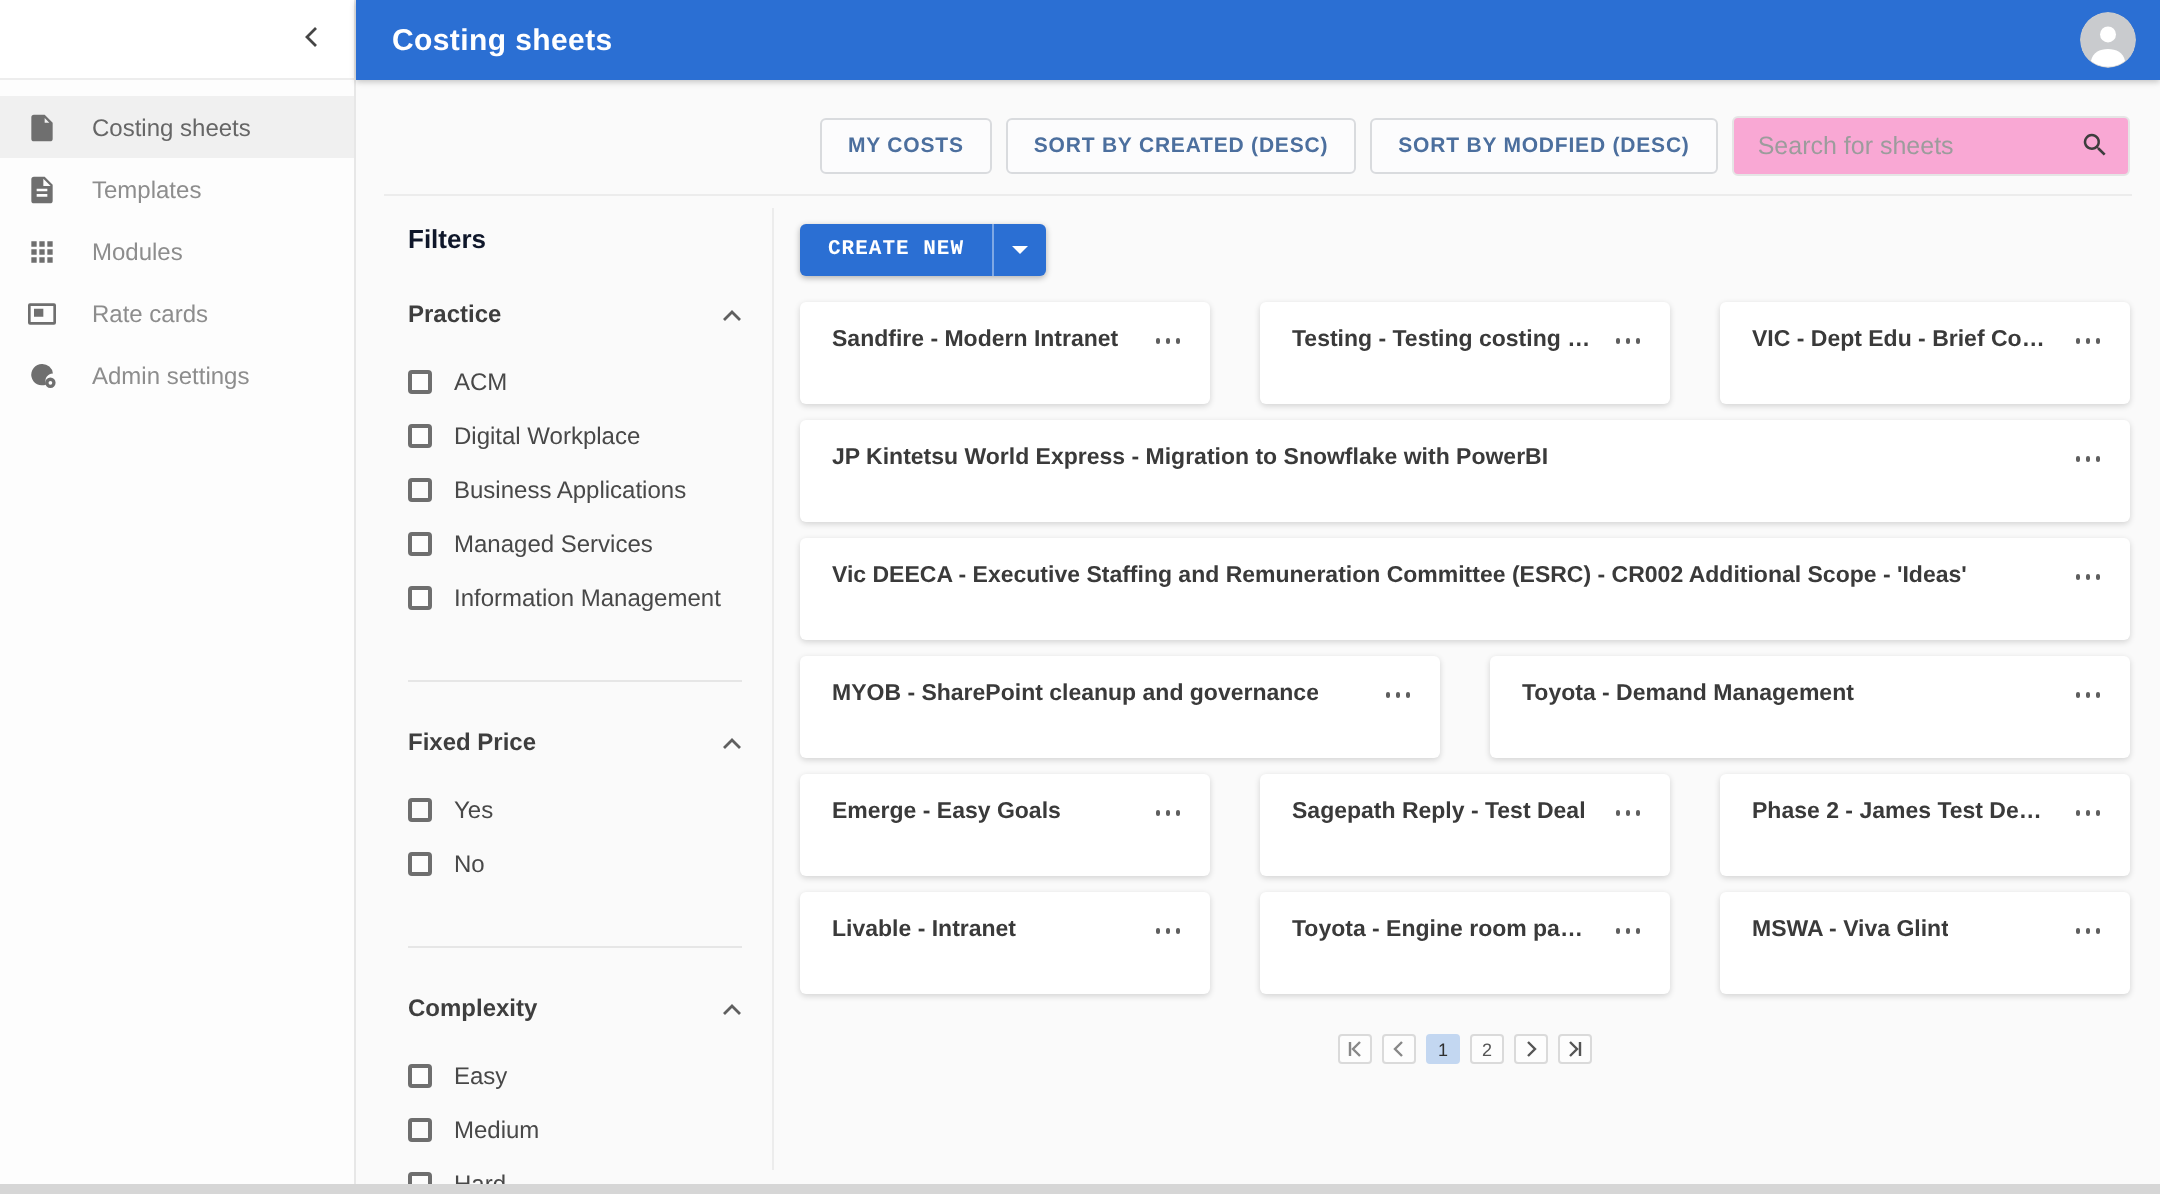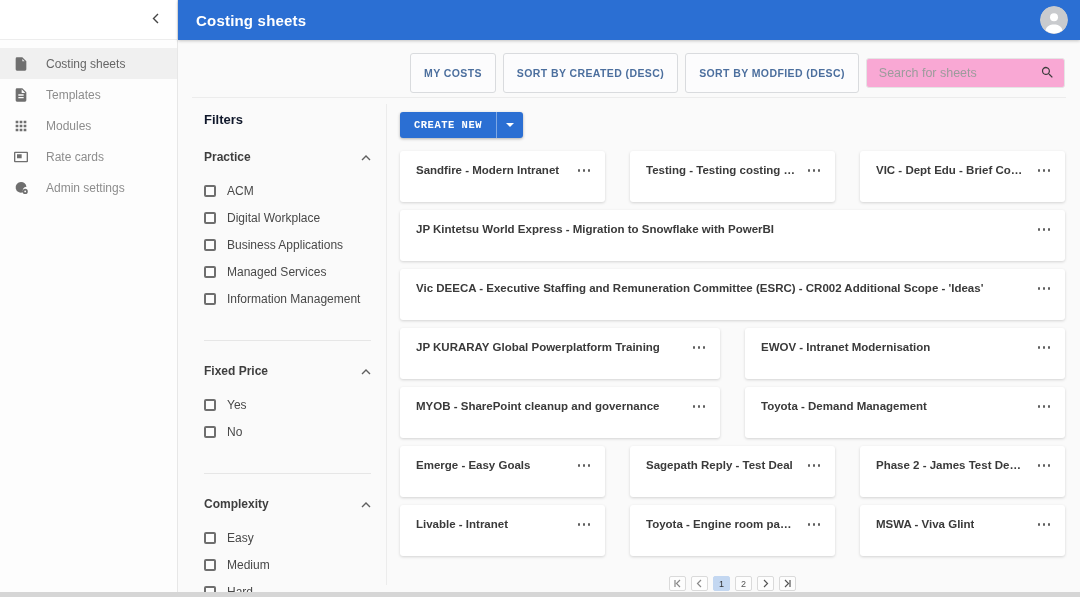--- a/index.html
+++ b/index.html
@@ -17,21 +17,21 @@
   .nav-icon svg { display:block; width:16px; height:16px; fill:currentColor; }
   .nav-label { font-size:12px; }
 
   
   .header { position:absolute; left:178px; right:0; top:0; height:40px; background:#2b6fd3; display:flex; align-items:center; box-shadow:0 1px 3px rgba(0,0,0,0.22); z-index:5; }
   .header-title { color:#fff; font-size:15px; font-weight:bold; margin-left:18px; letter-spacing:0.2px; }
   .avatar { position:absolute; right:12px; top:6px; width:28px; height:28px; border-radius:50%; overflow:hidden; cursor:pointer; border:none; padding:0; background:none; }
 
   
   .toolbar { position:absolute; left:400px; right:15px; top:57px; height:32px; display:flex; align-items:center; }
-  .toolbar-btn { height:40px; padding:0 13px; margin-right:7px; background:#fcfcfd; border:1px solid #d9dbde; border-radius:3px; color:#4c6f9e; font-weight:bold; font-size:10.5px; letter-spacing:0.4px; font-family:inherit; cursor:pointer; white-space:nowrap; }
+  .toolbar-btn { height:28px; padding:0 13px; margin-right:7px; background:#fcfcfd; border:1px solid #d9dbde; border-radius:3px; color:#4c6f9e; font-weight:bold; font-size:10.5px; letter-spacing:0.4px; font-family:inherit; cursor:pointer; white-space:nowrap; }
   .toolbar-btn:first-child { margin-left:10px; }
   .searchbox { margin-left:auto; position:relative; width:291px; height:30px; }
   .searchbox input { width:100%; height:100%; border:1px solid #e5e5e5; border-radius:3px; padding:0 36px 0 12px; font-size:12.5px; color:#333; background:#f9a8d4; font-family:inherit; outline:none; }
   .searchbox input::placeholder { color:#9c9c9c; }
   .search-icon { position:absolute; right:10px; top:7px; pointer-events:none; }
 
   .h-divider { position:absolute; left:192px; right:14px; top:97px; height:1px; background:#ececec; }
   .v-divider { position:absolute; left:386px; top:104px; bottom:12px; width:1px; background:#ececec; }
 
   
@@ -287,38 +287,20 @@
             <span class="card-title">Vic DEECA - Executive Staffing and Remuneration Committee (ESRC) - CR002 Additional Scope - 'Ideas'</span>
             <button class="card-menu">
               <span class="dot"></span>
               <span class="dot"></span>
               <span class="dot"></span>
             </button>
           </div>
         </div>
         <div class="card-row">
           <div class="card">
-            <span class="card-title">JP KURARAY Global Powerplatform Training</span>
-            <button class="card-menu">
-              <span class="dot"></span>
-              <span class="dot"></span>
-              <span class="dot"></span>
-            </button>
-          </div>
-          <div class="card">
-            <span class="card-title">EWOV - Intranet Modernisation</span>
-            <button class="card-menu">
-              <span class="dot"></span>
-              <span class="dot"></span>
-              <span class="dot"></span>
-            </button>
-          </div>
-        </div>
-        <div class="card-row">
-          <div class="card">
             <span class="card-title">MYOB - SharePoint cleanup and governance</span>
             <button class="card-menu">
               <span class="dot"></span>
               <span class="dot"></span>
               <span class="dot"></span>
             </button>
           </div>
           <div class="card">
             <span class="card-title">Toyota - Demand Management</span>
             <button class="card-menu">

